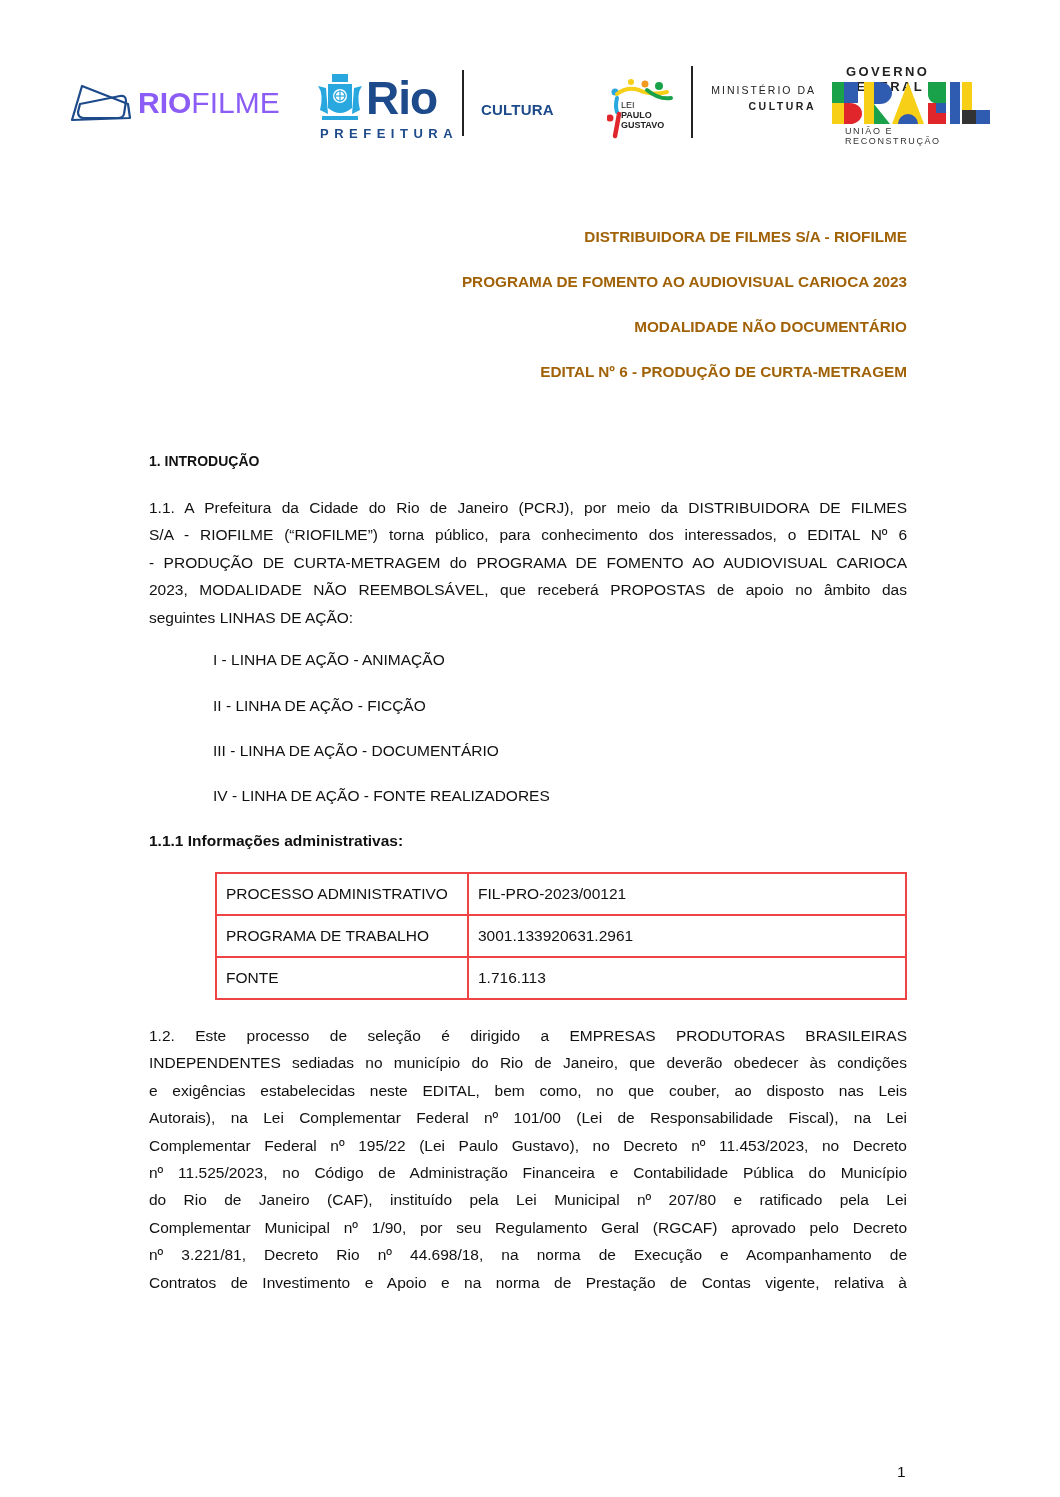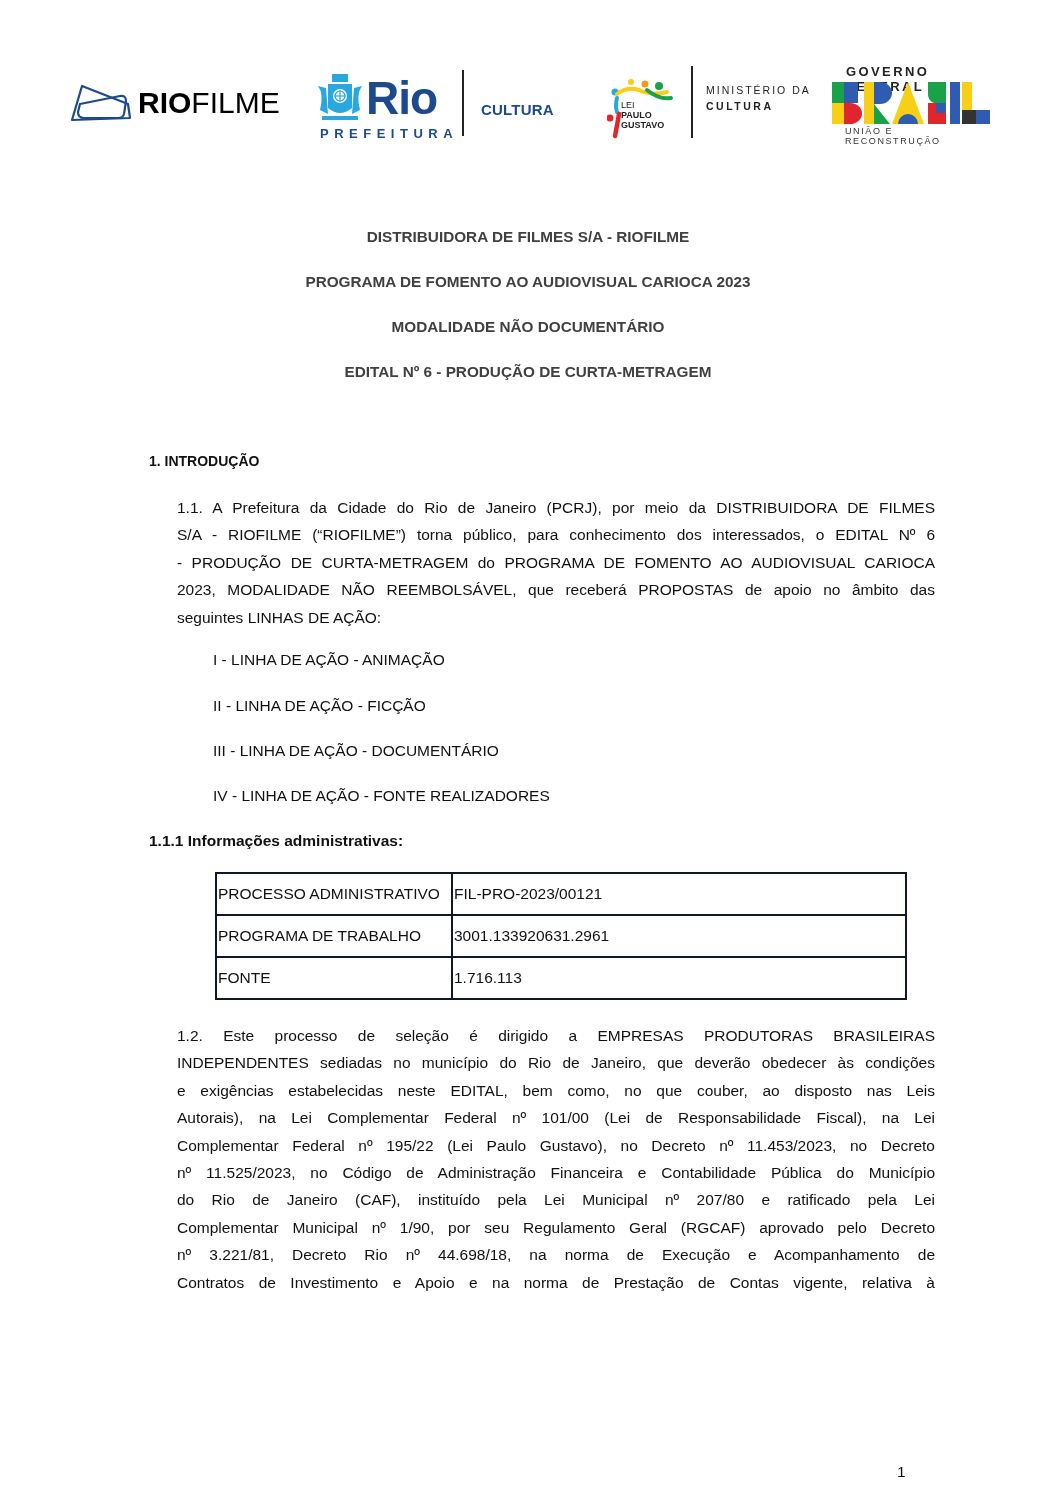--- a/index.html
+++ b/index.html
@@ -7,75 +7,75 @@
     width: 1060px; height: 1497px; position: relative; overflow: hidden;
     font-family: "Liberation Sans", sans-serif; color: #111;
   }
   .page { position: absolute; left: 0; top: 0; width: 1060px; height: 1497px; background: #fff; }
 
   
   .logos { position: absolute; top: 62px; left: 0; width: 1060px; height: 85px; }
   .logo { position: absolute; }
   .riofilme { left: 68px; top: 18px; width: 235px; height: 45px; display: flex; align-items: center; }
   .riofilme svg { width: 66px; height: 42px; }
-  .riofilme-text { font-size: 30px; color: #000000; letter-spacing: 0px; margin-left: 4px; }
+  .riofilme-text { font-size: 30px; color: #8b5cf6; letter-spacing: 0px; margin-left: 4px; }
   .riofilme-text b { font-weight: 900; }
   .riofilme-text span { font-weight: 300; }
 
   .rio-pref { left: 316px; top: 8px; width: 130px; height: 70px; }
   .crest { position: absolute; left: 0; top: 4px; width: 48px; height: 50px; }
   .rio-word { position: absolute; left: 50px; top: 0; font-size: 46px; font-weight: 900; color: #1c4a8a; line-height: 56px; letter-spacing: -1px; }
   .prefeitura { position: absolute; left: 4px; top: 56px; font-size: 13px; color: #1c4a8a; letter-spacing: 5.5px; font-weight: bold; }
 
   .vsep { position: absolute; width: 1.5px; background: #222; }
   .sep1 { left: 462px; top: 8px; height: 66px; }
   .sep2 { left: 691px; top: 4px; height: 72px; }
 
   .cultura-rio { left: 481px; top: 39px; font-size: 15px; font-weight: bold; color: #1c4a8a; letter-spacing: 0.2px; }
 
   .lpg { left: 607px; top: 16px; width: 80px; height: 62px; }
   .lpg svg { position: absolute; left: 0; top: 0; width: 70px; height: 62px; }
   .lpg-text { position: absolute; left: 14px; top: 22px; font-size: 9px; line-height: 10px; color: #222; }
   .lpg-text .l1 { font-weight: normal; }
   .lpg-text .l2, .lpg-text .l3 { font-weight: bold; }
 
-  .minc { left: 706px; top: 22px; width: 110px; }
+  .minc { left: 706px; top: 22px; width: 110px; text-align: right; }
   .minc .m1 { font-size: 10.5px; letter-spacing: 2px; color: #222; }
   .minc .m2 { font-size: 10.5px; letter-spacing: 2.5px; color: #222; font-weight: bold; margin-top: 4px; }
 
   .govbr { left: 832px; top: 2px; width: 158px; height: 80px; }
   .gov-top { position: absolute; left: 14px; top: 0; font-size: 13px; font-weight: bold; letter-spacing: 2.4px; color: #222; }
   .brasil-svg { position: absolute; left: 0; top: 18px; width: 158px; height: 42px; }
   .gov-bottom { position: absolute; left: 13px; top: 62px; font-size: 9px; letter-spacing: 1.6px; color: #333; }
 
   
   .doc { position: absolute; left: 149px; top: 0; width: 758px; font-family: "Liberation Sans", sans-serif; }
-  .title-line { position: absolute; left: 0; width: 758px; text-align: center; font-weight: bold; font-size: 15.3px; color: #404040; }
+  .title-line { position: absolute; left: 0; width: 758px; text-align: right; font-weight: bold; font-size: 15.3px; color: #a16207; }
   .t1 { top: 228px; }
   .t2 { top: 273px; }
   .t3 { top: 318px; }
   .t4 { top: 363px; }
 
   .section-head { position: absolute; top: 453px; left: 0; font-weight: bold; font-size: 14px; }
 
-  .para { position: absolute; left: 0; width: 758px; font-size: 15.5px; line-height: 27.4px; text-align: justify; color: #111; margin-left: 28px; }
+  .para { position: absolute; left: 0; width: 758px; font-size: 15.5px; line-height: 27.4px; text-align: justify; color: #111; }
   .para .ln { display: block; text-align: justify; text-align-last: justify; white-space: nowrap; }
   .para .ln.last { text-align-last: left; }
   .p11 { top: 494px; }
 
   .action-item { position: absolute; left: 64px; font-size: 15.5px; }
   .a1 { top: 651px; }
   .a2 { top: 697px; }
   .a3 { top: 742px; }
   .a4 { top: 787px; }
 
   .sub-head { position: absolute; left: 0; top: 832px; font-size: 15.5px; font-weight: bold; }
 
   table.admin { position: absolute; left: 66px; top: 872px; width: 692px; border-collapse: collapse; font-size: 15.5px; }
-  table.admin td { border: 2px solid #0f172a; height: 40px; padding: 0 1px; vertical-align: middle; }
+  table.admin td { border: 2px solid #ef4444; height: 40px; padding: 0 9px; vertical-align: middle; }
   table.admin td.k { width: 232px; }
 
   .p12 { top: 1022px; }
 
   .page-num { position: absolute; left: 897px; top: 1463px; font-size: 15.5px; }
 </style>
 </head>
 <body>
 
 <div class="page">

